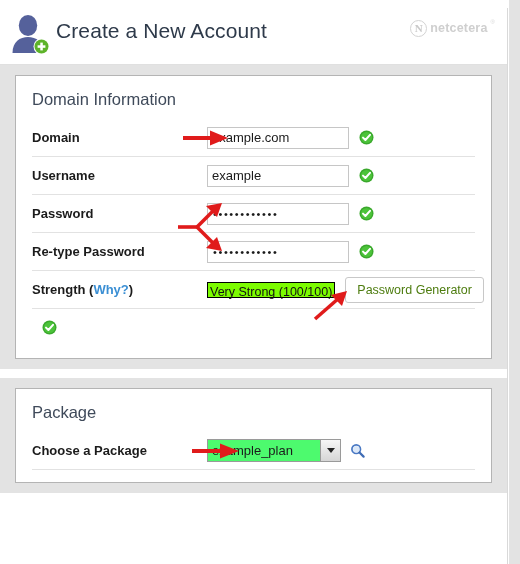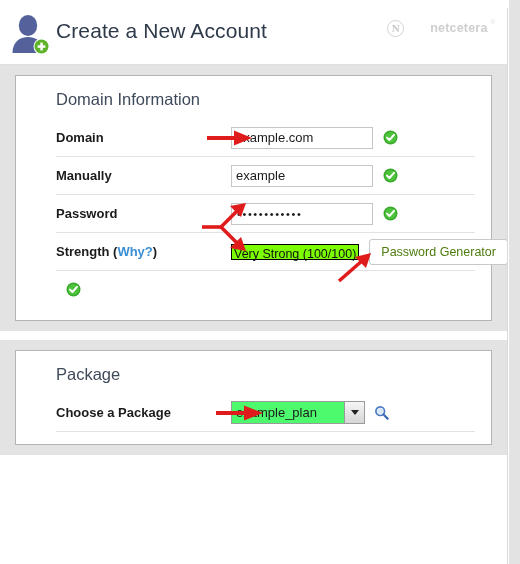--- a/index.html
+++ b/index.html
@@ -74,39 +74,37 @@
     align-items: center;
     justify-content: center;
     font-family: "Liberation Serif", serif;
     box-sizing: border-box;
   }
   #brand-logo .brand-text {
     font-size: 12.5px;
     font-weight: bold;
     color: #cfcfcf;
     letter-spacing: 0.2px;
-    margin-left: 23px;
   }
   #brand-logo .brand-tm {
     font-size: 6px;
     color: #d8d8d8;
     align-self: flex-start;
     margin-top: 1px;
   }
 
   
   .band {
     background: #e3e3e3;
     padding: 10px 15px;
   }
   .panel {
     background: #ffffff;
     border: 1px solid #b4b4b4;
     box-sizing: border-box;
-    padding-left: 24px;
   }
   .spacer-white {
     background: #ffffff;
     height: 9px;
   }
   .panel-title {
     font-size: 16.5px;
     color: #3f4a5a;
     font-weight: normal;
     padding: 14px 0 10px 16px;
@@ -304,21 +302,21 @@
 
           <span class="anno" style="left:150px; top:10px;">
             <svg width="48" height="18" viewBox="0 0 48 18" xmlns="http://www.w3.org/2000/svg">
               <path d="M1 9 L33 9" stroke="#e01b1b" stroke-width="4" stroke-linecap="butt"></path>
               <path d="M46 9 L28 1.5 L28 16.5 Z" fill="#e01b1b"></path>
             </svg>
           </span>
         </div>
 
         <div class="frow">
-          <div class="flabel">Manually</div>
+          <div class="flabel">Username</div>
           <input class="finput" type="text" value="example" style="">
           <span class="check-ok">
             <svg width="15" height="15" viewBox="0 0 15 15" xmlns="http://www.w3.org/2000/svg">
               <circle cx="7.5" cy="7.5" r="7" fill="#3aa82c"></circle>
               <circle cx="7.5" cy="7.5" r="5.6" fill="#4cc33a"></circle>
               <path d="M4 7.6 L6.4 10 L11 4.8" stroke="#ffffff" stroke-width="2" fill="none" stroke-linecap="round" stroke-linejoin="round"></path>
             </svg>
           </span>
         </div>
 
@@ -337,20 +335,31 @@
             <svg width="54" height="52" viewBox="0 0 54 52" xmlns="http://www.w3.org/2000/svg">
               <path d="M2 26 L22 26" stroke="#e01b1b" stroke-width="3.6" stroke-linecap="butt"></path>
               <path d="M21 26 L40 7" stroke="#e01b1b" stroke-width="3.6" stroke-linecap="butt"></path>
               <path d="M21 26 L40 45" stroke="#e01b1b" stroke-width="3.6" stroke-linecap="butt"></path>
               <path d="M46 2 L30 5 L41 16 Z" fill="#e01b1b"></path>
               <path d="M46 50 L30 47 L41 36 Z" fill="#e01b1b"></path>
             </svg>
           </span>
         </div>
 
+        <div class="frow">
+          <div class="flabel">Re-type Password</div>
+          <div class="pwd-dots">••••••••••••</div>
+          <span class="check-ok">
+            <svg width="15" height="15" viewBox="0 0 15 15" xmlns="http://www.w3.org/2000/svg">
+              <circle cx="7.5" cy="7.5" r="7" fill="#3aa82c"></circle>
+              <circle cx="7.5" cy="7.5" r="5.6" fill="#4cc33a"></circle>
+              <path d="M4 7.6 L6.4 10 L11 4.8" stroke="#ffffff" stroke-width="2" fill="none" stroke-linecap="round" stroke-linejoin="round"></path>
+            </svg>
+          </span>
+        </div>
 
         <div class="frow">
           <div class="flabel">
             <span>Strength</span><span class="paren">&nbsp;(</span><span class="why-link">Why?</span><span class="paren">)</span>
           </div>
           <div class="strength-box">Very Strong (100/100)</div>
           <button class="pwgen-btn">Password Generator</button>
 
           <span class="anno" style="left:279px; top:18px; z-index:5;">
             <svg width="48" height="32" viewBox="0 0 48 32" xmlns="http://www.w3.org/2000/svg">

